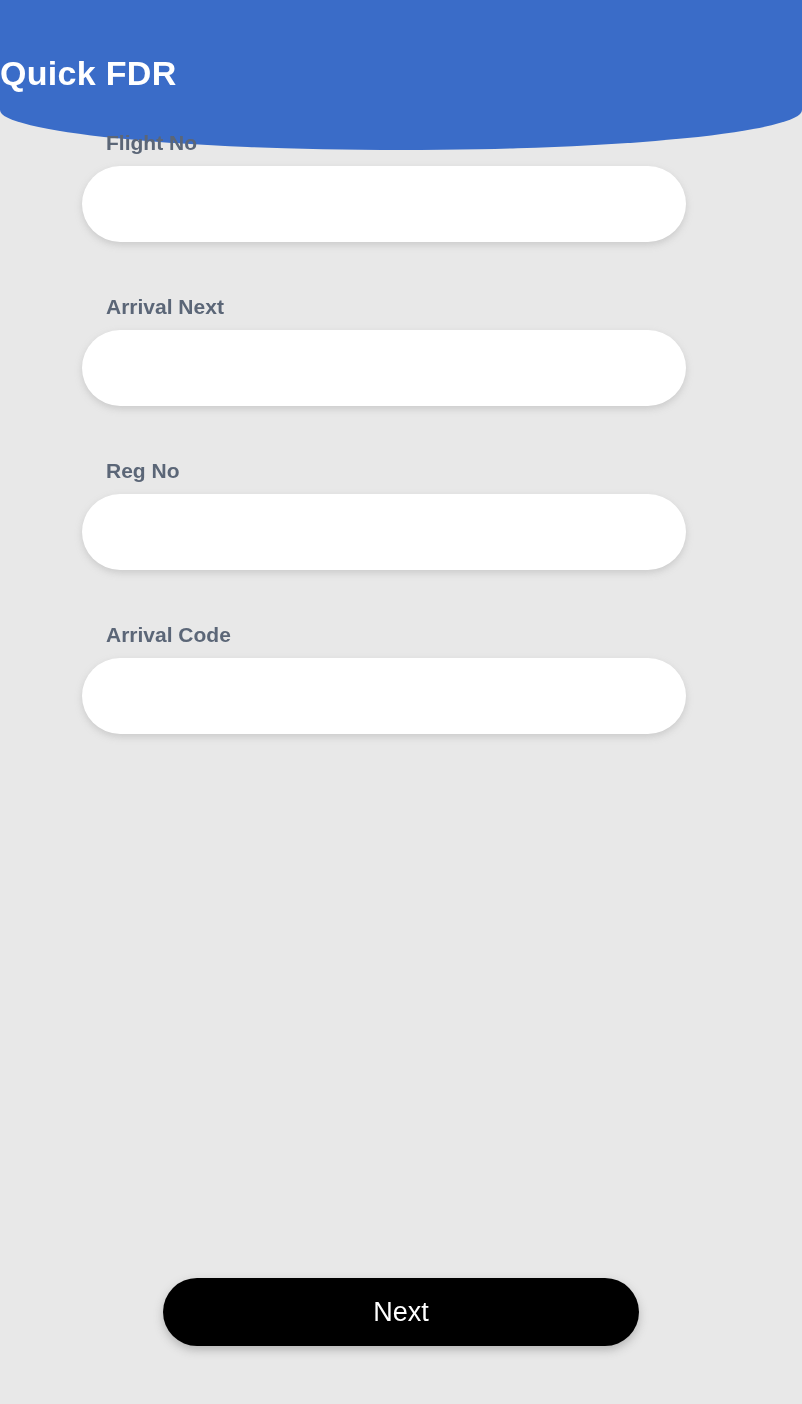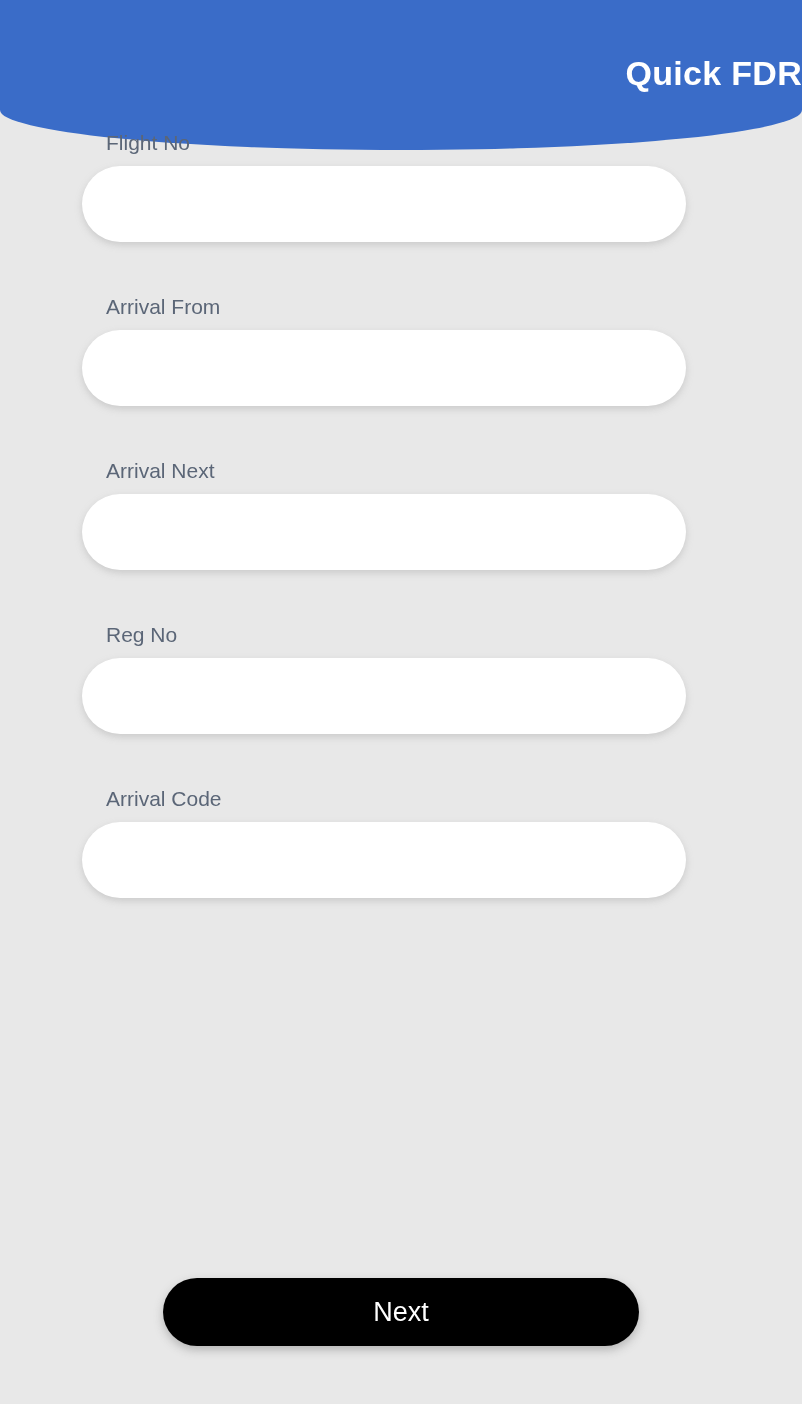--- a/index.html
+++ b/index.html
@@ -25,21 +25,21 @@
     background: #3a6cc8;
     border-bottom-left-radius: 50% 40px;
     border-bottom-right-radius: 50% 40px;
     overflow: hidden;
   }
   #header-title {
     position: absolute;
     top: 54px;
     left: 0;
     width: 802px;
-    text-align: right;
+    text-align: left;
     color: #ffffff;
     font-size: 34px;
     font-weight: bold;
     letter-spacing: 0.3px;
   }
 
   
   #form {
     position: absolute;
     top: 0;
@@ -51,21 +51,21 @@
   .field {
     position: relative;
     width: 802px;
     height: 164px;
   }
   .field-label {
     position: absolute;
     left: 106px;
     top: 3px;
     font-size: 21px;
-    font-weight: normal;
+    font-weight: bold;
     color: #5b6677;
   }
   .field-input {
     position: absolute;
     left: 82px;
     top: 38px;
     width: 604px;
     height: 76px;
     background: #ffffff;
     border: none;
@@ -110,24 +110,20 @@
   <div id="header-title">Quick FDR</div>
 </div>
 
 <div id="form">
 
   <div class="field">
     <div class="field-label">Flight No</div>
     <input class="field-input" type="text" value="" style="">
   </div>
 
-  <div class="field">
-    <div class="field-label">Arrival From</div>
-    <input class="field-input" type="text" value="" style="">
-  </div>
 
 
   <div class="field">
     <div class="field-label">Arrival Next</div>
     <input class="field-input" type="text" value="" style="">
   </div>
 
   <div class="field">
     <div class="field-label">Reg No</div>
     <input class="field-input" type="text" value="" style="">

